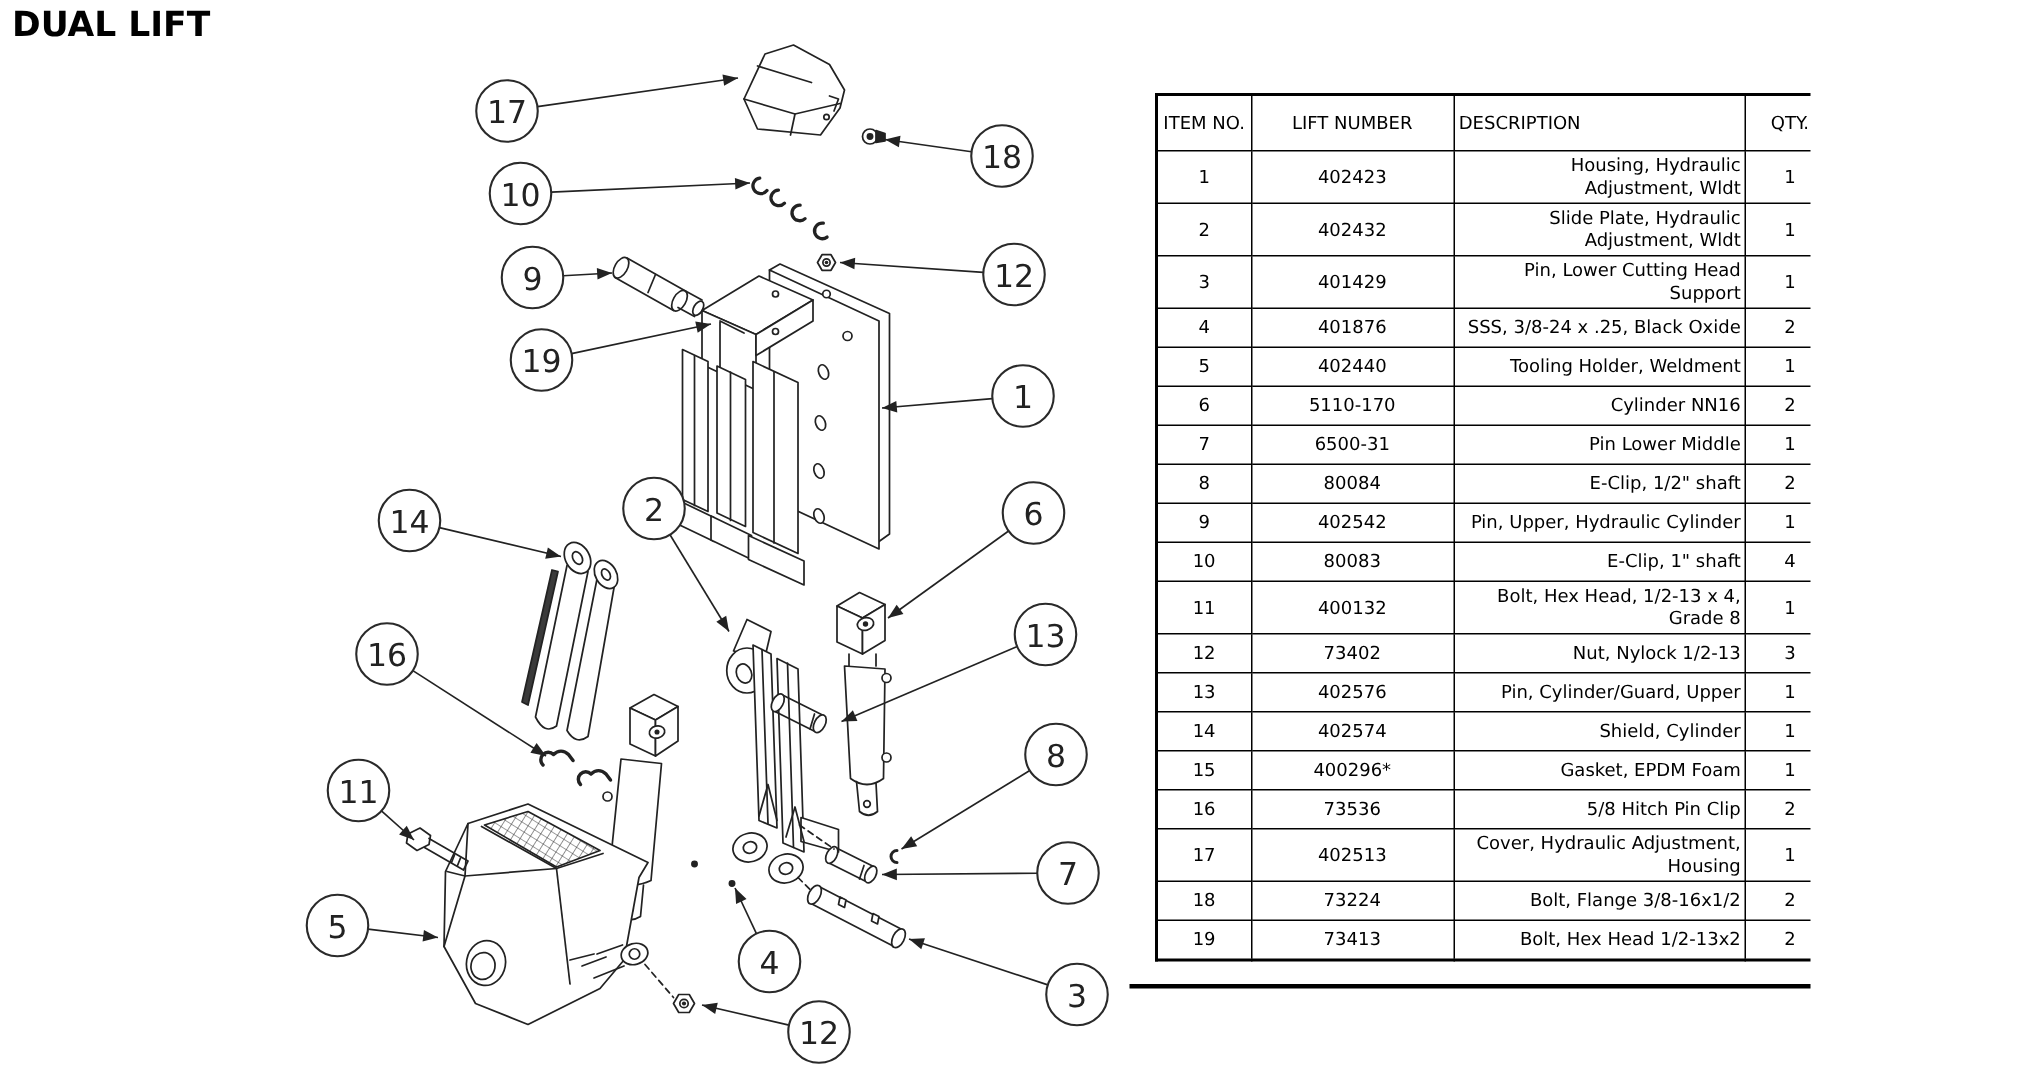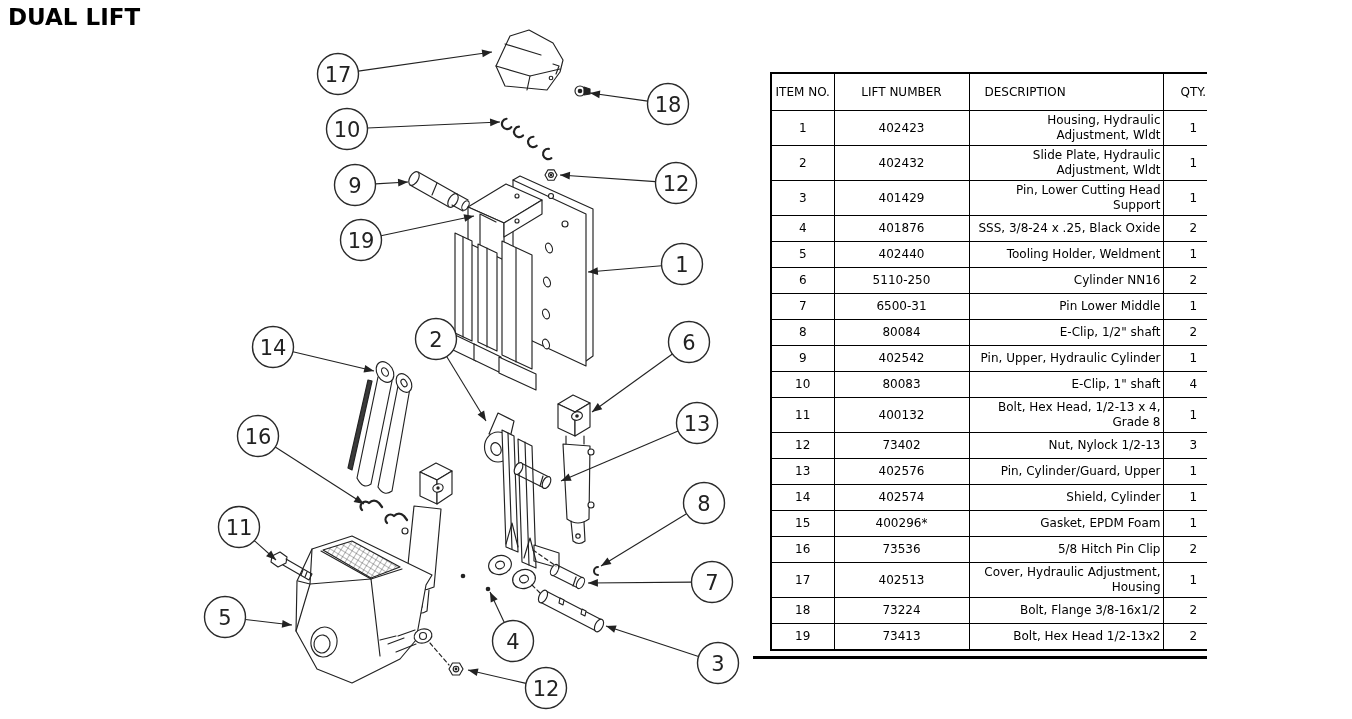--- a/index.html
+++ b/index.html
@@ -5,30 +5,30 @@
   html,body{margin:0;padding:0;background:#fff;}
   .page{position:relative;width:1207px;height:719px;background:#fff;overflow:hidden;
         font-family:"DejaVu Sans","Liberation Sans",sans-serif;color:#000;}
   .page-title{position:absolute;left:8px;top:4px;margin:0;font-size:23px;font-weight:bold;
               letter-spacing:0px;color:#000;}
   svg.diagram{position:absolute;left:0;top:0;}
   .leader{stroke:#222;stroke-width:1.1;fill:none;}
   .balloon{fill:#fff;stroke:#2a2a2a;stroke-width:1.4;}
   .balloon-num{font-family:"DejaVu Sans",sans-serif;font-size:21px;fill:#222;
                text-anchor:middle;dominant-baseline:central;}
-  .table-wrap{position:absolute;left:770px;top:72px;}
+  .table-wrap{position:absolute;left:770px;top:62px;}
   table.parts{border-collapse:collapse;border:2px solid #000;table-layout:fixed;width:453px;
               font-size:12px;line-height:1.25;}
   table.parts col.c0{width:63px;}
   table.parts col.c1{width:135px;}
   table.parts col.c2{width:194px;}
   table.parts col.c3{width:61px;}
   table.parts th{border:1px solid #000;font-weight:normal;height:34px;text-align:center;
                  vertical-align:middle;padding:1px 2px;}
-  table.parts th:nth-child(3){text-align:left;padding-left:15px;}
+  table.parts th:nth-child(3){text-align:left;padding-left:3px;}
   table.parts td{border:1px solid #000;height:21px;text-align:center;vertical-align:middle;
                  padding:2px 2px;overflow:hidden;}
   table.parts td.desc{text-align:right;padding-left:3px;padding-right:2px;}
   .bottom-rule{position:absolute;left:753px;top:656px;width:482px;height:3px;background:#000;}
   .note{position:absolute;left:1237px;top:88px;font-size:16px;color:#000;white-space:nowrap;}
 </style>
 </head>
 <body>
 
 <div class="page">
@@ -388,21 +388,21 @@
             <td>2</td>
           </tr>
           <tr>
             <td>5</td>
             <td>402440</td>
             <td class="desc">Tooling Holder, Weldment</td>
             <td>1</td>
           </tr>
           <tr>
             <td>6</td>
-            <td>5110-250</td>
+            <td>5110-170</td>
             <td class="desc">Cylinder NN16</td>
             <td>2</td>
           </tr>
           <tr>
             <td>7</td>
             <td>6500-31</td>
             <td class="desc">Pin Lower Middle</td>
             <td>1</td>
           </tr>
           <tr>

